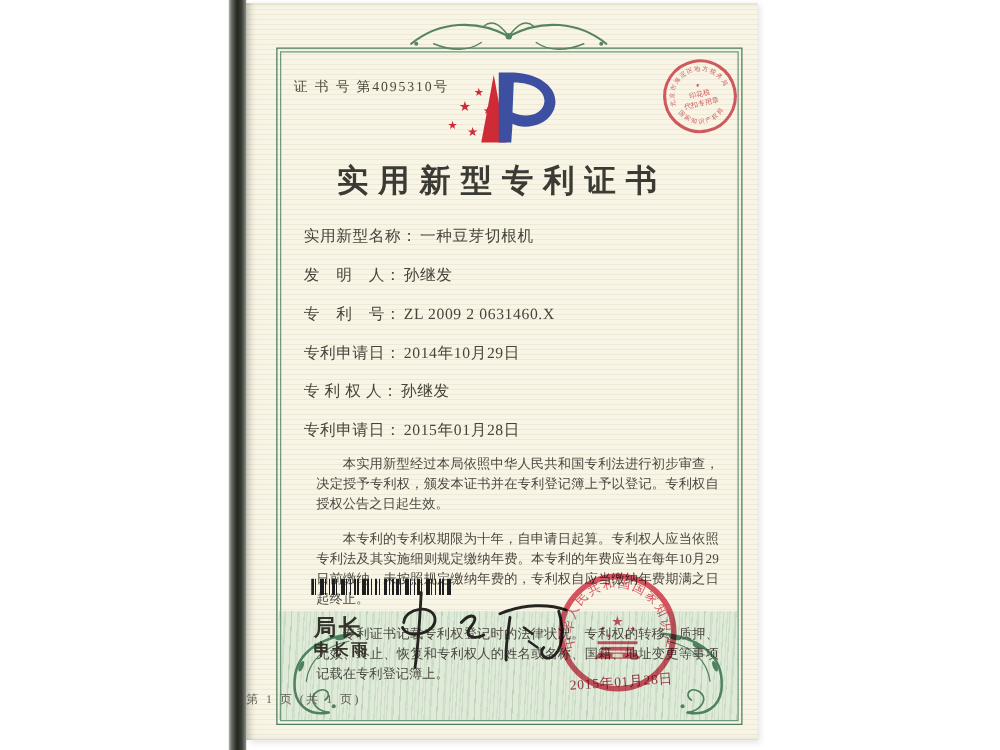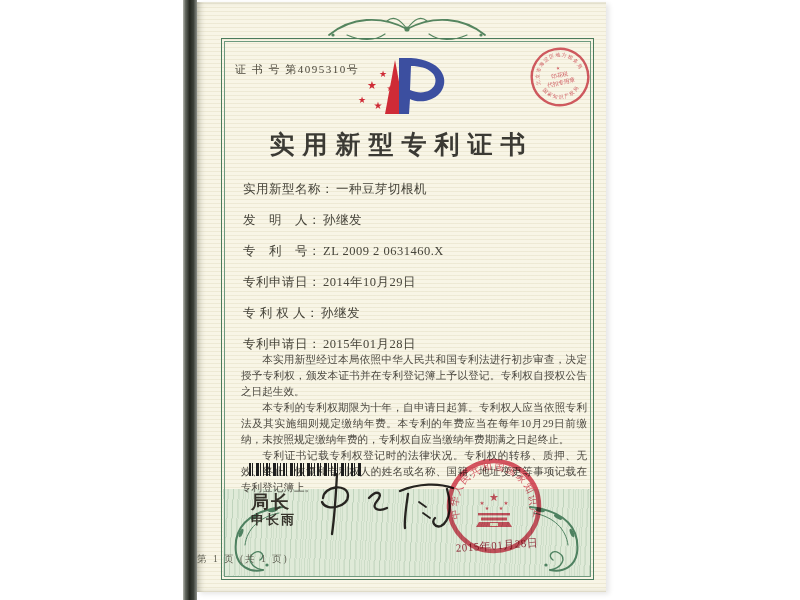--- a/index.html
+++ b/index.html
@@ -19,21 +19,21 @@
         background-image:repeating-linear-gradient(93deg,rgba(85,135,95,.14) 0 1px,rgba(0,0,0,0) 1px 5px),
                          repeating-linear-gradient(-87deg,rgba(85,135,95,.10) 0 1px,rgba(0,0,0,0) 1px 6px);}
   .cert-number{position:absolute;left:38px;top:60px;z-index:3;font-size:11px;color:#4c483c;letter-spacing:1.5px;}
   .logo{position:absolute;left:150px;top:50px;width:115px;height:76px;z-index:3;}
   .title{position:absolute;left:0;top:126px;width:100%;text-align:center;z-index:3;
          font-size:25px;font-weight:600;color:#3b3a34;letter-spacing:8px;}
   .fields{position:absolute;left:46px;top:179px;z-index:3;}
   .field-row{height:31px;font-size:12.5px;color:#46443a;letter-spacing:.5px;white-space:nowrap;}
   .field-value{margin-left:2px;}
   .paras{position:absolute;left:44px;top:350px;width:346px;z-index:3;}
-  .paras p{margin:0;text-indent:2em;font-size:10.6px;line-height:16px;color:#4b4840;text-align:justify;}
+  .paras p{margin:12px;text-indent:2em;font-size:10.6px;line-height:16px;color:#4b4840;text-align:justify;}
   .barcode{position:absolute;left:52px;top:461px;width:112px;height:13px;z-index:3;
         background:repeating-linear-gradient(90deg,#1e1e1e 0 2px,transparent 2px 3px,#1e1e1e 3px 4px,
                    transparent 4px 7px,#1e1e1e 7px 10px,transparent 10px 11px,#1e1e1e 11px 12px,
                    transparent 12px 14px,#1e1e1e 14px 15px,transparent 15px 17px);}
   .director-title{position:absolute;left:54px;top:488px;z-index:3;font-size:18px;font-weight:600;color:#35322a;letter-spacing:2px;}
   .director-name{position:absolute;left:54px;top:509px;z-index:3;font-size:13px;font-weight:700;color:#35322a;letter-spacing:2px;}
   .signature{position:absolute;left:110px;top:466px;width:170px;height:74px;z-index:4;}
   .page-num{position:absolute;left:0;top:551px;width:100%;text-align:left;z-index:3;
         font-size:9.5px;color:#5f5f52;letter-spacing:2px;}
   .seal-big{position:absolute;left:248px;top:455px;width:98px;height:98px;z-index:6;

